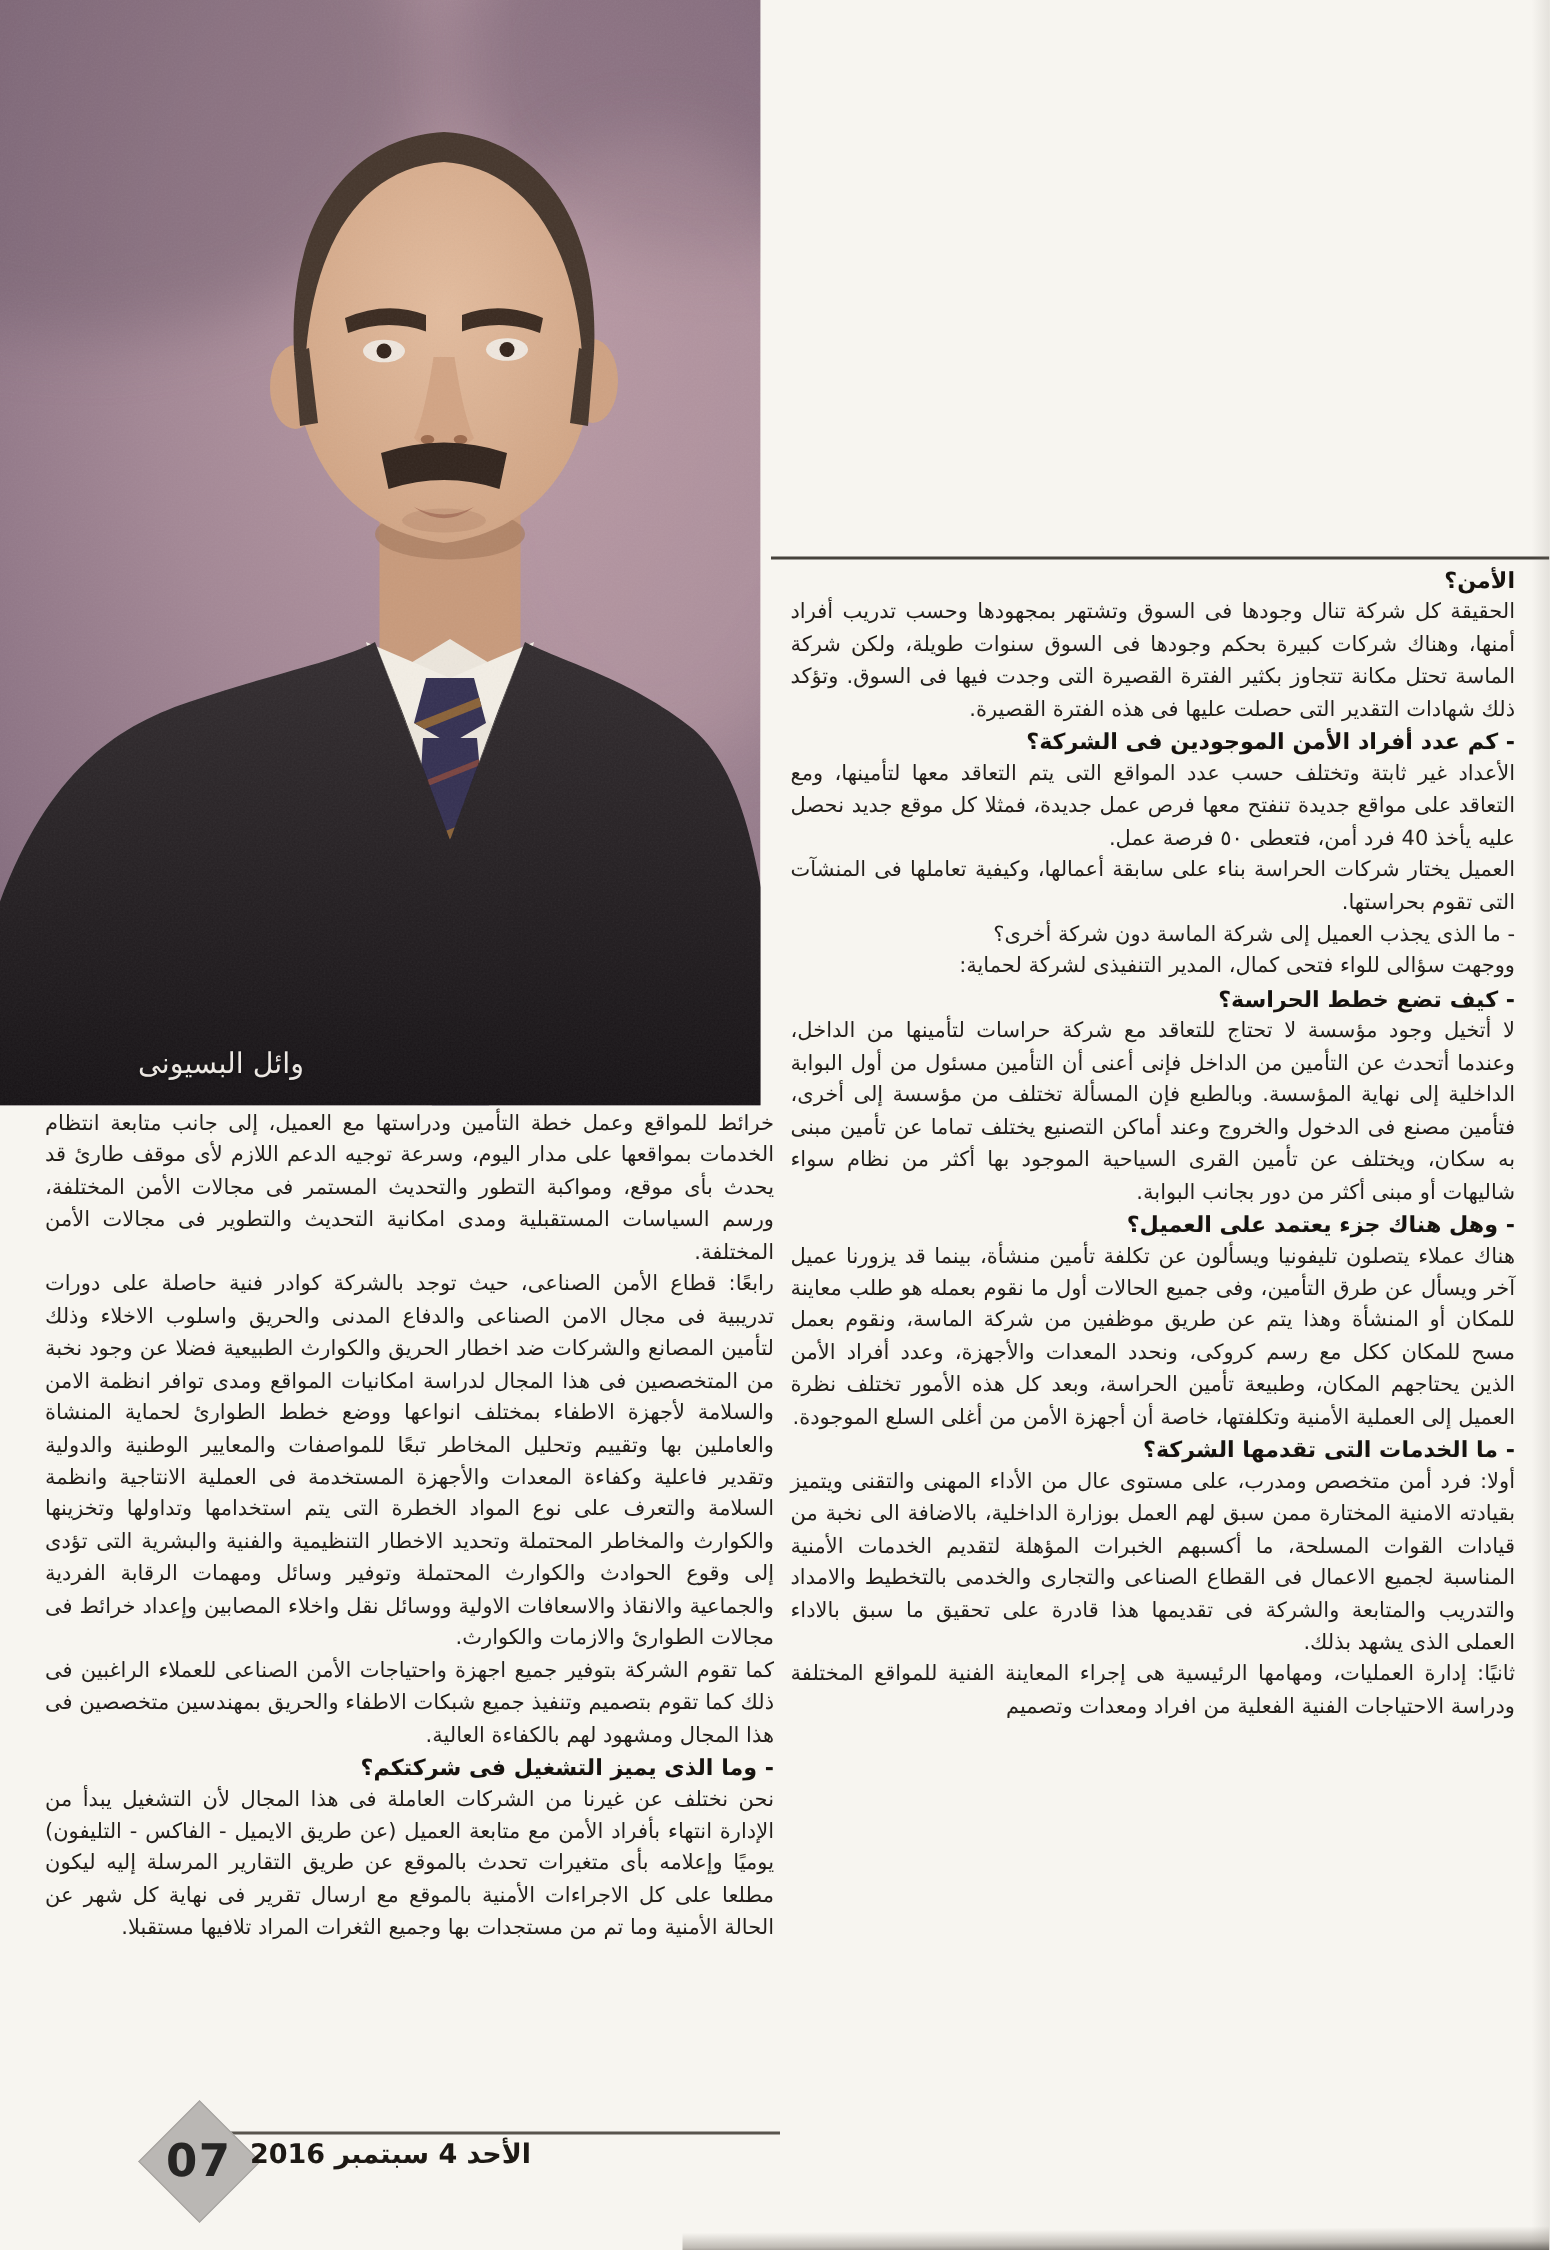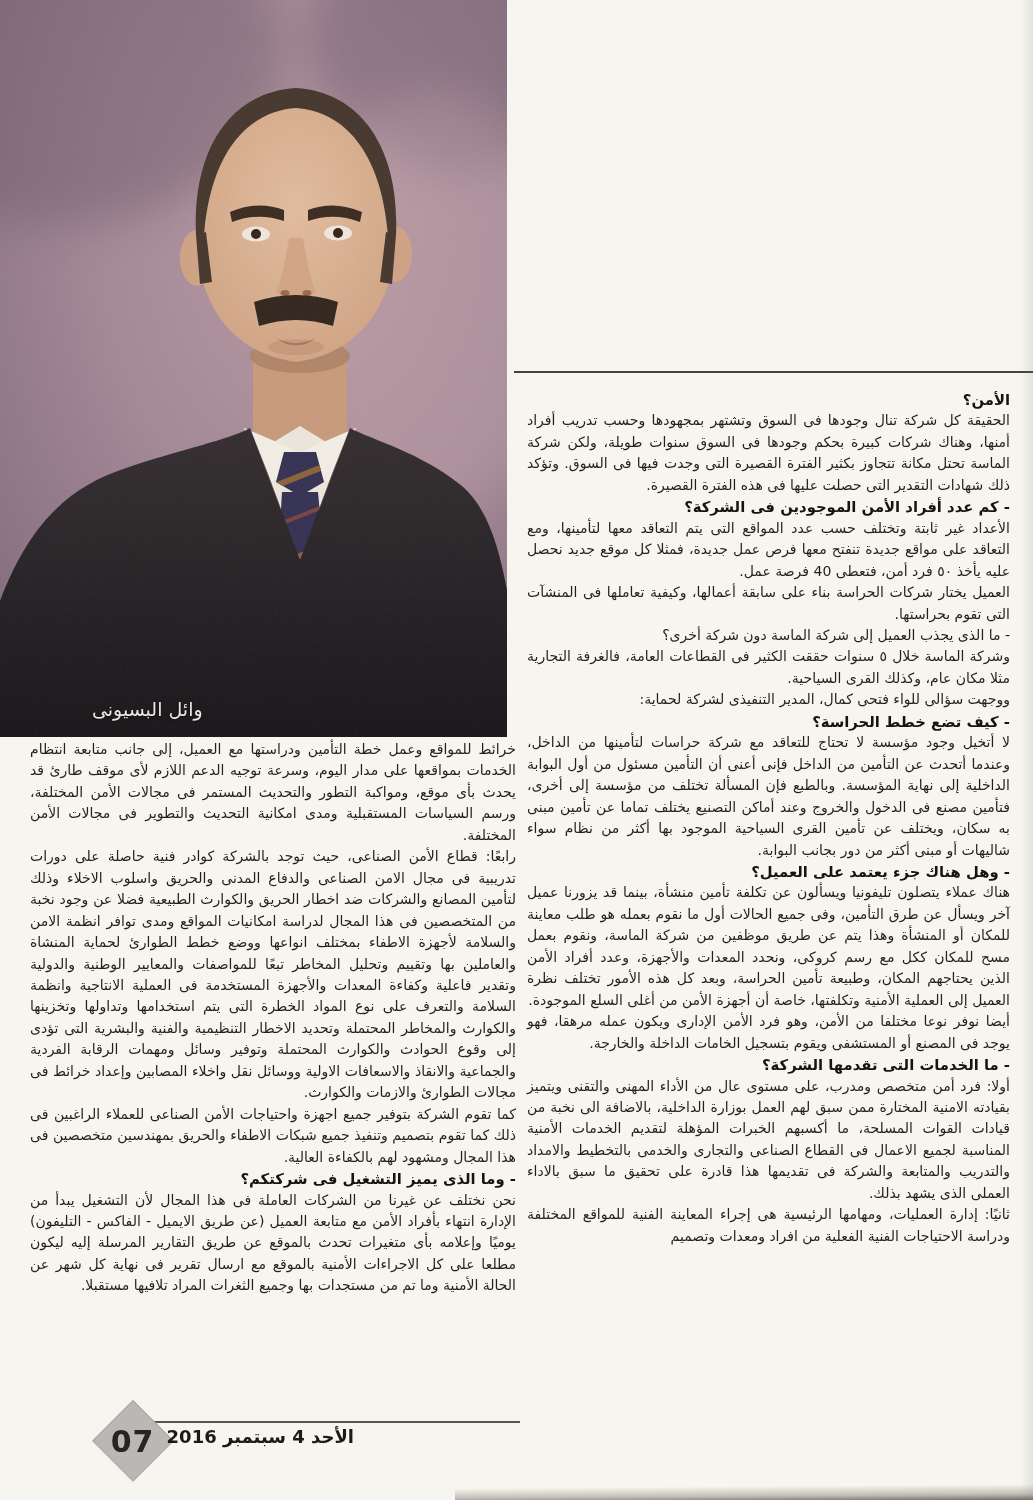--- a/index.html
+++ b/index.html
@@ -18,21 +18,21 @@
     margin-top:32px;
   }
   
   .rule-top{position:absolute;left:514px;top:371px;width:519px;height:2px;background:#46423c;}
   .footer-rule{position:absolute;left:150px;top:1421px;width:370px;height:2px;background:#59554e;}
   
   .col{
     position:absolute;direction:rtl;text-align:justify;
     font-size:14px;line-height:21.45px;color:#241f1a;
   }
-  .right-col{left:527px;top:377px;width:483px;margin-top:12px;}
+  .right-col{left:527px;top:377px;width:483px;}
   .left-col{left:30px;top:739px;width:486px;}
   .col p.para{margin:0;}
   .col h3.heading{margin:0;font-size:14.8px;font-weight:700;color:#17130f;}
   
   .diamond{
     position:absolute;left:104px;top:1412px;width:58px;height:58px;
     background:#bab7b4;transform:rotate(45deg);
     display:flex;align-items:center;justify-content:center;
     box-shadow:0 0 0 1px #aaa7a3 inset;
   }
@@ -141,30 +141,28 @@
     </svg>
     <div class="caption">وائل البسيونى</div>
   </div>
 
   <div class="rule-top"></div>
 
   <div class="col right-col">
       <h3 class="heading">الأمن؟</h3>
       <p class="para">الحقيقة كل شركة تنال وجودها فى السوق وتشتهر بمجهودها وحسب تدريب أفراد أمنها، وهناك شركات كبيرة بحكم وجودها فى السوق سنوات طويلة، ولكن شركة الماسة تحتل مكانة تتجاوز بكثير الفترة القصيرة التى وجدت فيها فى السوق. وتؤكد ذلك شهادات التقدير التى حصلت عليها فى هذه الفترة القصيرة.</p>
       <h3 class="heading">- كم عدد أفراد الأمن الموجودين فى الشركة؟</h3>
-      <p class="para">الأعداد غير ثابتة وتختلف حسب عدد المواقع التى يتم التعاقد معها لتأمينها، ومع التعاقد على مواقع جديدة تنفتح معها فرص عمل جديدة، فمثلا كل موقع جديد نحصل عليه يأخذ ٥٠ فرد أمن، فتعطى 40 فرصة عمل.</p>
+      <p class="para">الأعداد غير ثابتة وتختلف حسب عدد المواقع التى يتم التعاقد معها لتأمينها، ومع التعاقد على مواقع جديدة تنفتح معها فرص عمل جديدة، فمثلا كل موقع جديد نحصل عليه يأخذ 40 فرد أمن، فتعطى ٥٠ فرصة عمل.</p>
       <p class="para">العميل يختار شركات الحراسة بناء على سابقة أعمالها، وكيفية تعاملها فى المنشآت التى تقوم بحراستها.</p>
       <p class="para">- ما الذى يجذب العميل إلى شركة الماسة دون شركة أخرى؟</p>
-      <p class="para">وشركة الماسة خلال ٥ سنوات حققت الكثير فى القطاعات العامة، فالغرفة التجارية مثلا مكان عام، وكذلك القرى السياحية.</p>
       <p class="para">ووجهت سؤالى للواء فتحى كمال، المدير التنفيذى لشركة لحماية:</p>
       <h3 class="heading">- كيف تضع خطط الحراسة؟</h3>
       <p class="para">لا أتخيل وجود مؤسسة لا تحتاج للتعاقد مع شركة حراسات لتأمينها من الداخل، وعندما أتحدث عن التأمين من الداخل فإنى أعنى أن التأمين مسئول من أول البوابة الداخلية إلى نهاية المؤسسة. وبالطبع فإن المسألة تختلف من مؤسسة إلى أخرى، فتأمين مصنع فى الدخول والخروج وعند أماكن التصنيع يختلف تماما عن تأمين مبنى به سكان، ويختلف عن تأمين القرى السياحية الموجود بها أكثر من نظام سواء شاليهات أو مبنى أكثر من دور بجانب البوابة.</p>
       <h3 class="heading">- وهل هناك جزء يعتمد على العميل؟</h3>
       <p class="para">هناك عملاء يتصلون تليفونيا ويسألون عن تكلفة تأمين منشأة، بينما قد يزورنا عميل آخر ويسأل عن طرق التأمين، وفى جميع الحالات أول ما نقوم بعمله هو طلب معاينة للمكان أو المنشأة وهذا يتم عن طريق موظفين من شركة الماسة، ونقوم بعمل مسح للمكان ككل مع رسم كروكى، ونحدد المعدات والأجهزة، وعدد أفراد الأمن الذين يحتاجهم المكان، وطبيعة تأمين الحراسة، وبعد كل هذه الأمور تختلف نظرة العميل إلى العملية الأمنية وتكلفتها، خاصة أن أجهزة الأمن من أغلى السلع الموجودة.</p>
-      <p class="para">أيضا نوفر نوعا مختلفا من الأمن، وهو فرد الأمن الإدارى ويكون عمله مرهقا، فهو يوجد فى المصنع أو المستشفى ويقوم بتسجيل الخامات الداخلة والخارجة.</p>
       <h3 class="heading">- ما الخدمات التى تقدمها الشركة؟</h3>
       <p class="para">أولا: فرد أمن متخصص ومدرب، على مستوى عال من الأداء المهنى والتقنى ويتميز بقيادته الامنية المختارة ممن سبق لهم العمل بوزارة الداخلية، بالاضافة الى نخبة من قيادات القوات المسلحة، ما أكسبهم الخبرات المؤهلة لتقديم الخدمات الأمنية المناسبة لجميع الاعمال فى القطاع الصناعى والتجارى والخدمى بالتخطيط والامداد والتدريب والمتابعة والشركة فى تقديمها هذا قادرة على تحقيق ما سبق بالاداء العملى الذى يشهد بذلك.</p>
       <p class="para">ثانيًا: إدارة العمليات، ومهامها الرئيسية هى إجراء المعاينة الفنية للمواقع المختلفة ودراسة الاحتياجات الفنية الفعلية من افراد ومعدات وتصميم</p>
     </div>
   <div class="col left-col">
       <p class="para">خرائط للمواقع وعمل خطة التأمين ودراستها مع العميل، إلى جانب متابعة انتظام الخدمات بمواقعها على مدار اليوم، وسرعة توجيه الدعم اللازم لأى موقف طارئ قد يحدث بأى موقع، ومواكبة التطور والتحديث المستمر فى مجالات الأمن المختلفة، ورسم السياسات المستقبلية ومدى امكانية التحديث والتطوير فى مجالات الأمن المختلفة.</p>
       <p class="para">رابعًا: قطاع الأمن الصناعى، حيث توجد بالشركة كوادر فنية حاصلة على دورات تدريبية فى مجال الامن الصناعى والدفاع المدنى والحريق واسلوب الاخلاء وذلك لتأمين المصانع والشركات ضد اخطار الحريق والكوارث الطبيعية فضلا عن وجود نخبة من المتخصصين فى هذا المجال لدراسة امكانيات المواقع ومدى توافر انظمة الامن والسلامة لأجهزة الاطفاء بمختلف انواعها ووضع خطط الطوارئ لحماية المنشاة والعاملين بها وتقييم وتحليل المخاطر تبعًا للمواصفات والمعايير الوطنية والدولية وتقدير فاعلية وكفاءة المعدات والأجهزة المستخدمة فى العملية الانتاجية وانظمة السلامة والتعرف على نوع المواد الخطرة التى يتم استخدامها وتداولها وتخزينها والكوارث والمخاطر المحتملة وتحديد الاخطار التنظيمية والفنية والبشرية التى تؤدى إلى وقوع الحوادث والكوارث المحتملة وتوفير وسائل ومهمات الرقابة الفردية والجماعية والانقاذ والاسعافات الاولية ووسائل نقل واخلاء المصابين وإعداد خرائط فى مجالات الطوارئ والازمات والكوارث.</p>
       <p class="para">كما تقوم الشركة بتوفير جميع اجهزة واحتياجات الأمن الصناعى للعملاء الراغبين فى ذلك كما تقوم بتصميم وتنفيذ جميع شبكات الاطفاء والحريق بمهندسين متخصصين فى هذا المجال ومشهود لهم بالكفاءة العالية.</p>
       <h3 class="heading">- وما الذى يميز التشغيل فى شركتكم؟</h3>
       <p class="para">نحن نختلف عن غيرنا من الشركات العاملة فى هذا المجال لأن التشغيل يبدأ من الإدارة انتهاء بأفراد الأمن مع متابعة العميل (عن طريق الايميل - الفاكس - التليفون) يوميًا وإعلامه بأى متغيرات تحدث بالموقع عن طريق التقارير المرسلة إليه ليكون مطلعا على كل الاجراءات الأمنية بالموقع مع ارسال تقرير فى نهاية كل شهر عن الحالة الأمنية وما تم من مستجدات بها وجميع الثغرات المراد تلافيها مستقبلا.</p>

